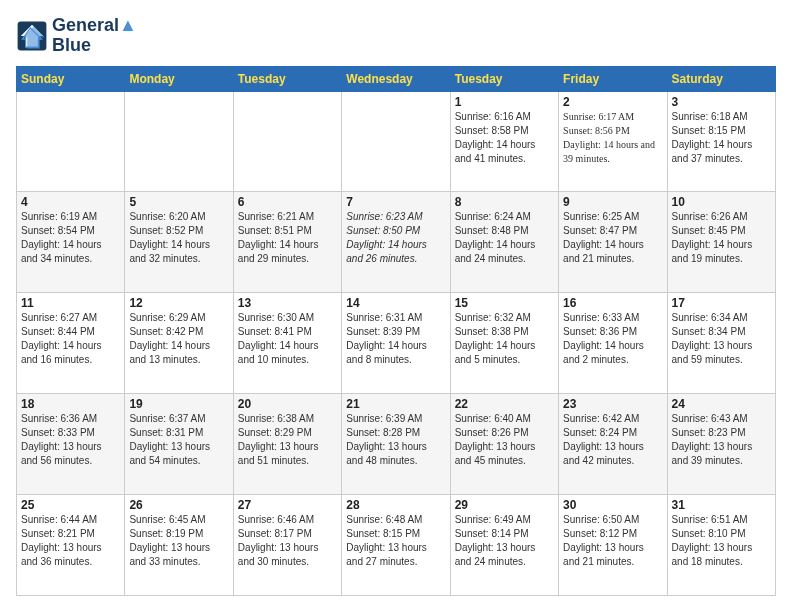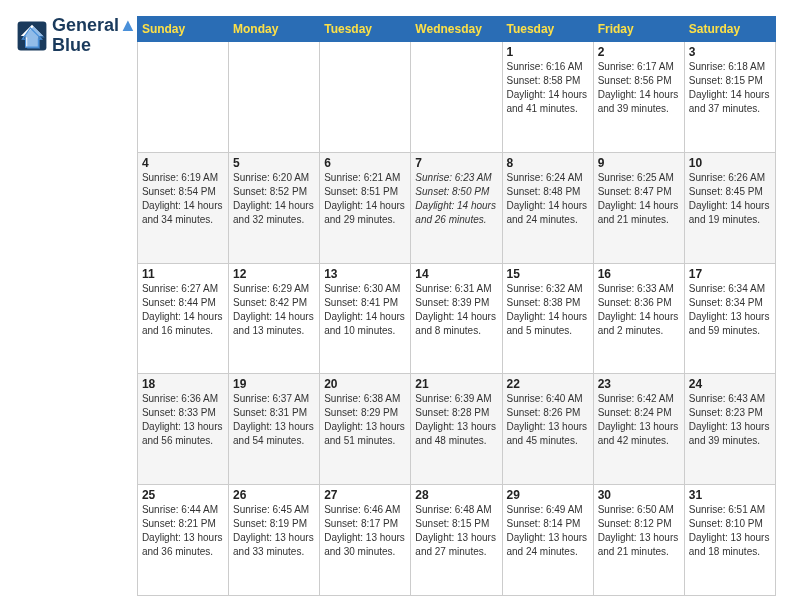--- a/index.html
+++ b/index.html
@@ -8,21 +8,21 @@
       background: #fff;
       width: 792px;
       height: 612px;
       overflow: hidden;
     }
     .page {
       width: 792px;
       height: 612px;
       padding: 16px;
       display: flex;
-      flex-direction: row;
+      flex-direction: column;
     }
     .header {
       display: flex;
       justify-content: space-between;
       align-items: flex-start;
       margin-bottom: 10px;
     }
     .logo {
       display: flex;
       align-items: center;
@@ -134,21 +134,21 @@
           <td class="empty"></td>
           <td class="empty"></td>
           <td>
             <span class="day-num">1</span>
             <div class="day-info" style="white-space: pre-line;">Sunrise: 6:16 AM
 Sunset: 8:58 PM
 Daylight: 14 hours and 41 minutes.</div>
           </td>
           <td>
             <span class="day-num">2</span>
-            <div class="day-info" style="white-space: pre-line;">Sunrise: 6:17 AM
+            <div class="day-info" style="white-space: pre-line; font-family: Liberation Serif, serif;">Sunrise: 6:17 AM
 Sunset: 8:56 PM
 Daylight: 14 hours and 39 minutes.</div>
           </td>
           <td>
             <span class="day-num">3</span>
             <div class="day-info" style="white-space: pre-line;">Sunrise: 6:18 AM
 Sunset: 8:15 PM
 Daylight: 14 hours and 37 minutes.</div>
           </td>
         </tr>

